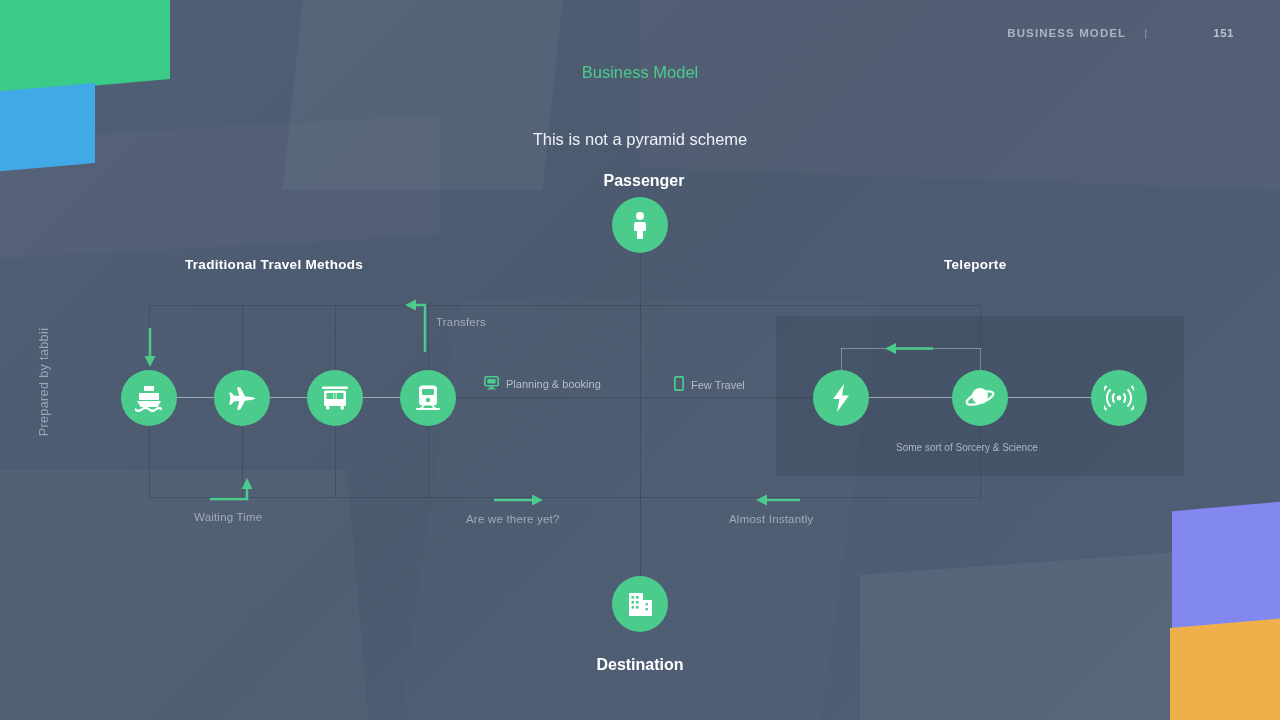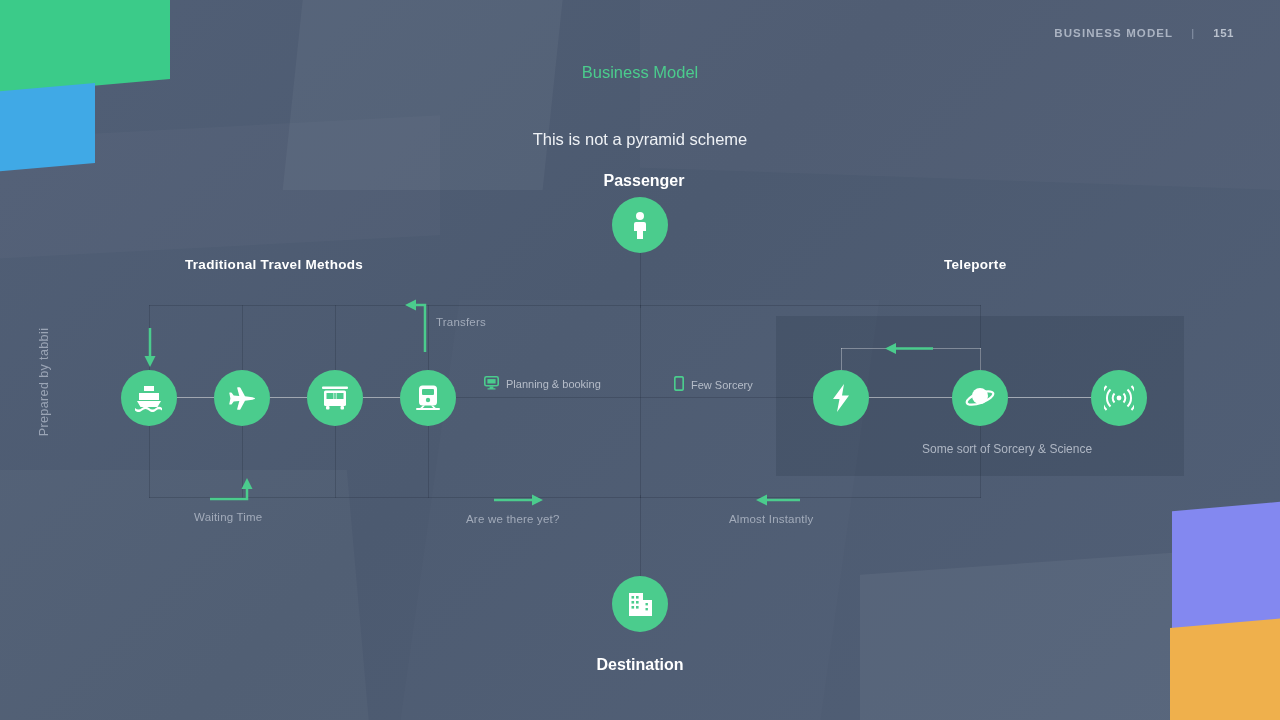--- a/index.html
+++ b/index.html
@@ -83,21 +83,21 @@
     position: absolute;
     right: 46px; top: 27px;
     display: flex; align-items: center;
     gap: 18px;
     font-size: 11.5px;
     letter-spacing: 1.1px;
     color: #aab3c2;
     font-weight: bold;
   }
   .header .sep { color: #8e99ab; font-weight: normal; }
-  .header .pagenum { color: #b9c1cd; letter-spacing: 0.5px; }
+  .header .pagenum { color: #b9c1cd; letter-spacing: 0.5px; margin-left: 47px; }
 
   
   .eyebrow {
     position: absolute; left: 0; right: 0; top: 63px;
     text-align: center;
     font-size: 16.5px;
     color: #4bcc8d;
   }
   .maintitle {
     position: absolute; left: 0; right: 0; top: 90px;
@@ -184,24 +184,23 @@
   }
   .lbl-icon {
     position: absolute;
     display: flex; align-items: center; gap: 7px;
     font-size: 11px;
     color: #b6bdc9;
     white-space: nowrap;
   }
   .lbl-center {
     position: absolute;
-    font-size: 12px;
+    font-size: 10px;
     color: #aeb6c3;
     white-space: nowrap;
-    margin-left: 26px;
   }
 
   .arrowsvg { position: absolute; overflow: visible; }
 </style>
 </head>
 <body>
 
 <div class="slide">
 
   <div class="bgshape bg-panel-a"></div>
@@ -422,16 +421,16 @@
     </span>
     <span>Planning &amp; booking</span>
   </div>
 
   <div class="lbl-icon" style="left:674px; top:376px;">
     <span>
       <svg width="10" height="15" viewBox="0 0 10 15">
         <rect x="0.8" y="0.8" width="8.4" height="13.4" rx="1.7" fill="none" stroke="#4bcc8d" stroke-width="1.7"></rect>
       </svg>
     </span>
-    <span>Few Sorcery</span>
+    <span>Few Travel</span>
   </div>
 
 </div>
 
 </body></html>

